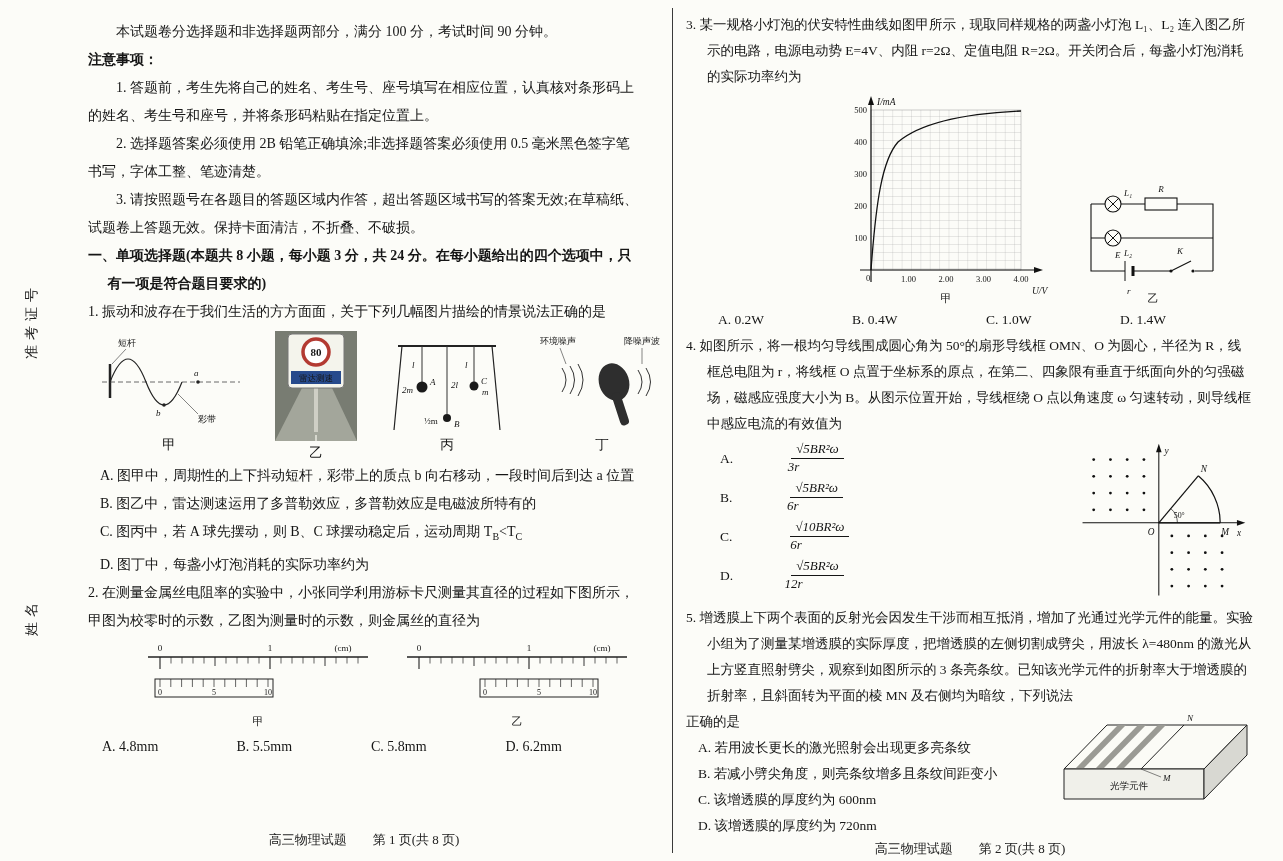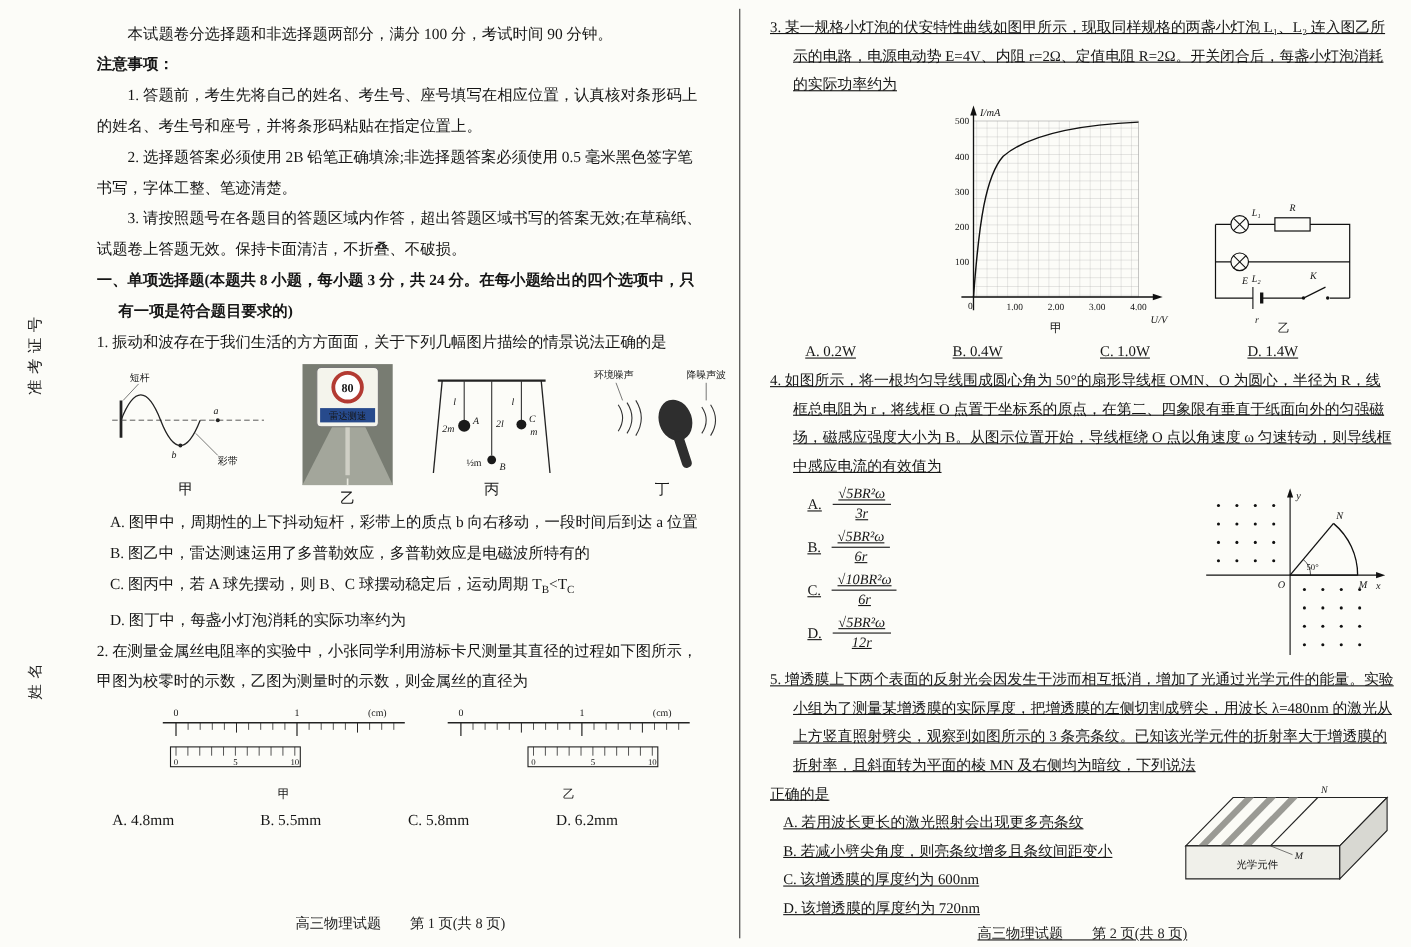--- a/index.html
+++ b/index.html
@@ -7,21 +7,21 @@
   body { font-family:"Liberation Serif","DejaVu Serif",serif; color:#151515; }
   .sheet { position:relative; width:1283px; height:861px; background:#fcfcf8; overflow:hidden; }
   .divider { position:absolute; left:672px; top:8px; bottom:8px; width:1px; background:#3a3a3a; }
 
   .vlabel { position:absolute; transform:rotate(-90deg); white-space:nowrap; font-size:14px; letter-spacing:5px; color:#222; text-align:center; }
   .vlabel.examno { width:96px; left:-16px; top:312px; }
   .vlabel.name   { width:60px; left:2px;  top:608px; }
 
   .page { position:absolute; display:flex; flex-direction:column; }
   .page-left  { left:88px;  top:18px; width:552px;  height:832px; }
-  .page-right { left:700px; top:12px; width:568px;  height:838px;text-decoration:underline; }
+  .page-right { left:686px; top:12px; width:568px;  height:838px; }
 
   .para { font-size:14px; line-height:28px; }
   .page-right .para { font-size:13.5px; line-height:26px; }
   .indent { text-indent:2em; }
   .bold { font-weight:bold; }
   .hang { padding-left:1.4em; text-indent:-1.4em; }
   .page-right .hang { padding-left:1.55em; text-indent:-1.55em; }
 
   .title-row { position:relative; height:46px; margin-bottom:4px; }
   .title { text-align:center; font-size:24px; font-weight:bold; letter-spacing:3px; padding-top:8px; }
@@ -35,21 +35,21 @@
   .optrow { display:grid; grid-template-columns:repeat(4,1fr); padding-left:14px; font-size:14px; line-height:28px; }
   .page-right .optrow { padding-left:32px; font-size:13.5px; line-height:27px; }
 
   .calrow { display:flex; gap:24px; padding-left:52px; margin:4px 0 2px 0; }
 
   .q3-figs { display:flex; align-items:flex-end; gap:22px; padding-left:150px; margin:2px 0; }
 
   .q4-body { position:relative; min-height:164px; margin-top:2px; }
   .q4-opt { display:flex; align-items:center; gap:10px; height:39px; font-size:13.5px; padding-left:34px; }
   .frac { display:inline-block; text-align:center; font-style:italic; font-size:13px; line-height:1.15; vertical-align:middle; }
-  .frac .num { display:block; padding:0 5px 1px 5px; border-bottom:1px solid #151515; }
+  .frac .num { display:block; padding:0 5px 1px 5px; border-bottom:1px solid #151515;margin-left:48px; }
   .frac .den { display:block; padding-top:1px; }
   .q4-fig { position:absolute; right:2px; top:2px; }
 
   .q5-block { margin-top:2px; }
   .q5-fig { float:right; margin:2px 0 2px 10px; }
 
   .footer { margin-top:auto; text-align:center; font-size:13px; line-height:20px; color:#222; }
 
   svg text { font-family:"Liberation Serif","DejaVu Serif",serif; fill:#151515; }
   svg .it { font-style:italic; }

